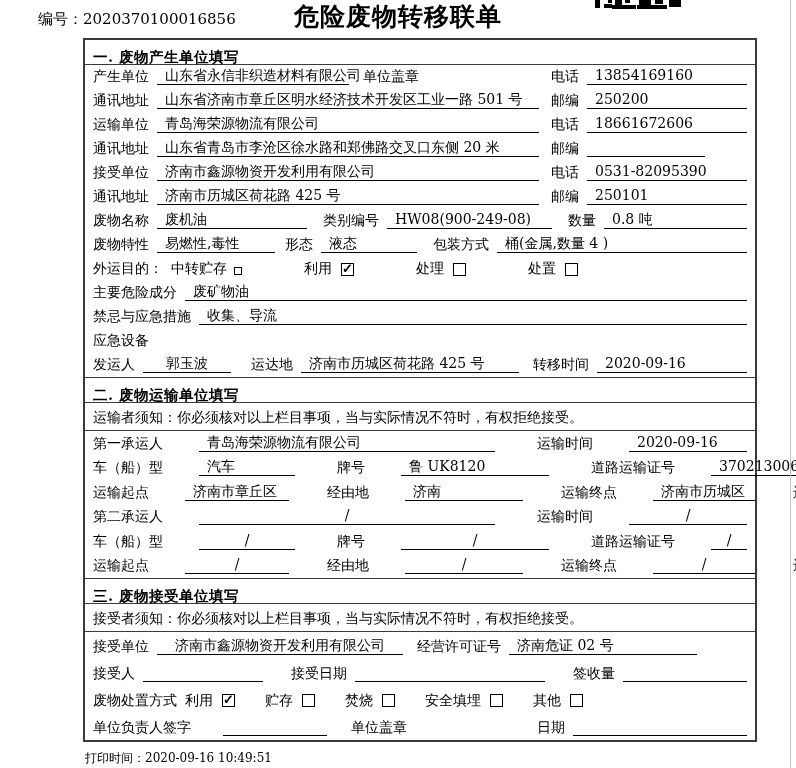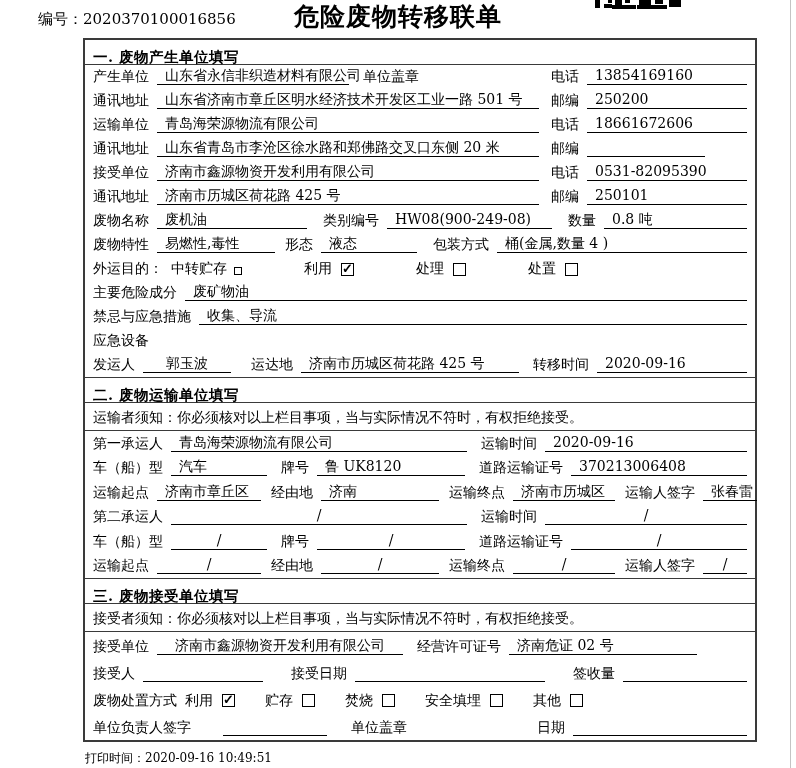--- a/index.html
+++ b/index.html
@@ -23,21 +23,21 @@
   .sec-title{
     height:25px;line-height:25px;padding:4px 8px;box-sizing:border-box;
     font-weight:bold;font-size:14.5px;border-bottom:1.5px solid #3a3a3a;letter-spacing:.5px;
   }
   .notice{height:28px;line-height:28px;padding:0 8px;box-sizing:border-box;border-bottom:1px solid #3a3a3a;white-space:nowrap;}
   .frow{
     display:flex;align-items:flex-end;box-sizing:border-box;
     padding:0 8px 4px 8px;white-space:nowrap;
   }
   .s1 .frow{height:24px;}
-  .s2 .frow{height:24.5px;}
+  .s2 .frow{height:24.5px;gap:28px;}
   .s3 .frow{height:27px;}
   .lb{line-height:17px;margin-right:8px;flex:none;}
   .plain{line-height:17px;flex:none;}
   .uv{
     line-height:17px;border-bottom:1px solid #000;
     padding:0 4px 0 8px;box-sizing:border-box;flex:none;overflow:visible;
   }
   .fill{flex:1 1 auto;}
   .center{text-align:center;padding-left:4px;}
   

